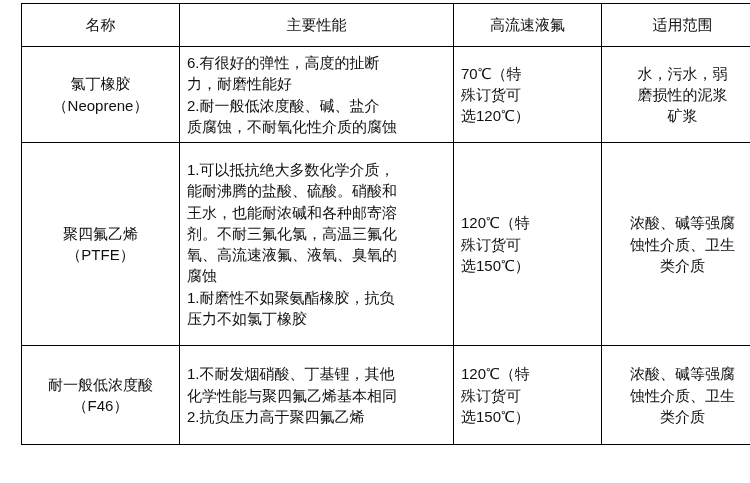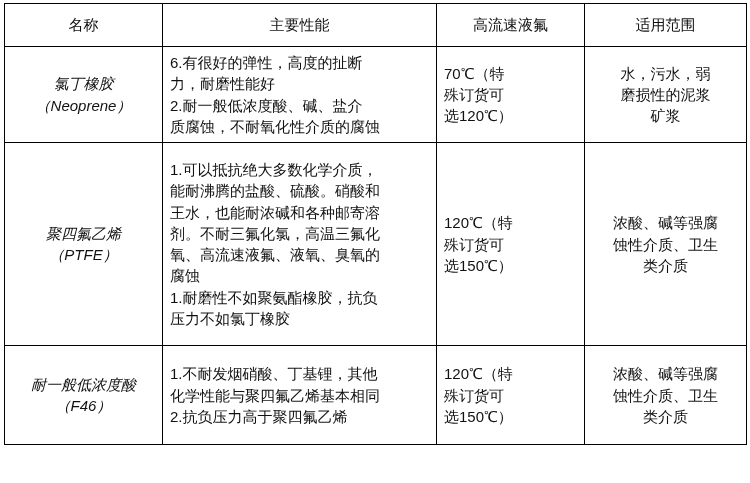--- a/index.html
+++ b/index.html
@@ -11,21 +11,21 @@
     height: 483px;
     background: #ffffff;
     font-family: "Liberation Sans", sans-serif;
     color: #111111;
     overflow: hidden;
   }
   .sheet {
     width: 750px;
     height: 483px;
     box-sizing: border-box;
-    padding: 3px 4px 4px 4px;
+    padding: 3px 4px 4px 21px;
   }
   table.spec {
     width: 742px;
     border-collapse: collapse;
     table-layout: fixed;
     background: #ffffff;
   }
   table.spec td, table.spec th {
     border: 1px solid #000000;
     vertical-align: middle;
@@ -57,21 +57,21 @@
   td.temp {
     text-align: left;
     font-size: 15px;
     line-height: 1.5;
   }
   td.scope {
     text-align: center;
     font-size: 15px;
     line-height: 1.5;
   }
-  .nm-line { display: block; font-style: italic; }
+  .nm-line { display: block; }
   .perf-line { display: block; }
   .temp-line { display: block; }
   .scope-line { display: block; }
 
   
   tr.r-neoprene td { height: 84px; }
   tr.r-polyurethane td { height: 62px; }
   tr.r-ptfe td { height: 192px; }
   tr.r-f46 td { height: 88px; }
 </style>

